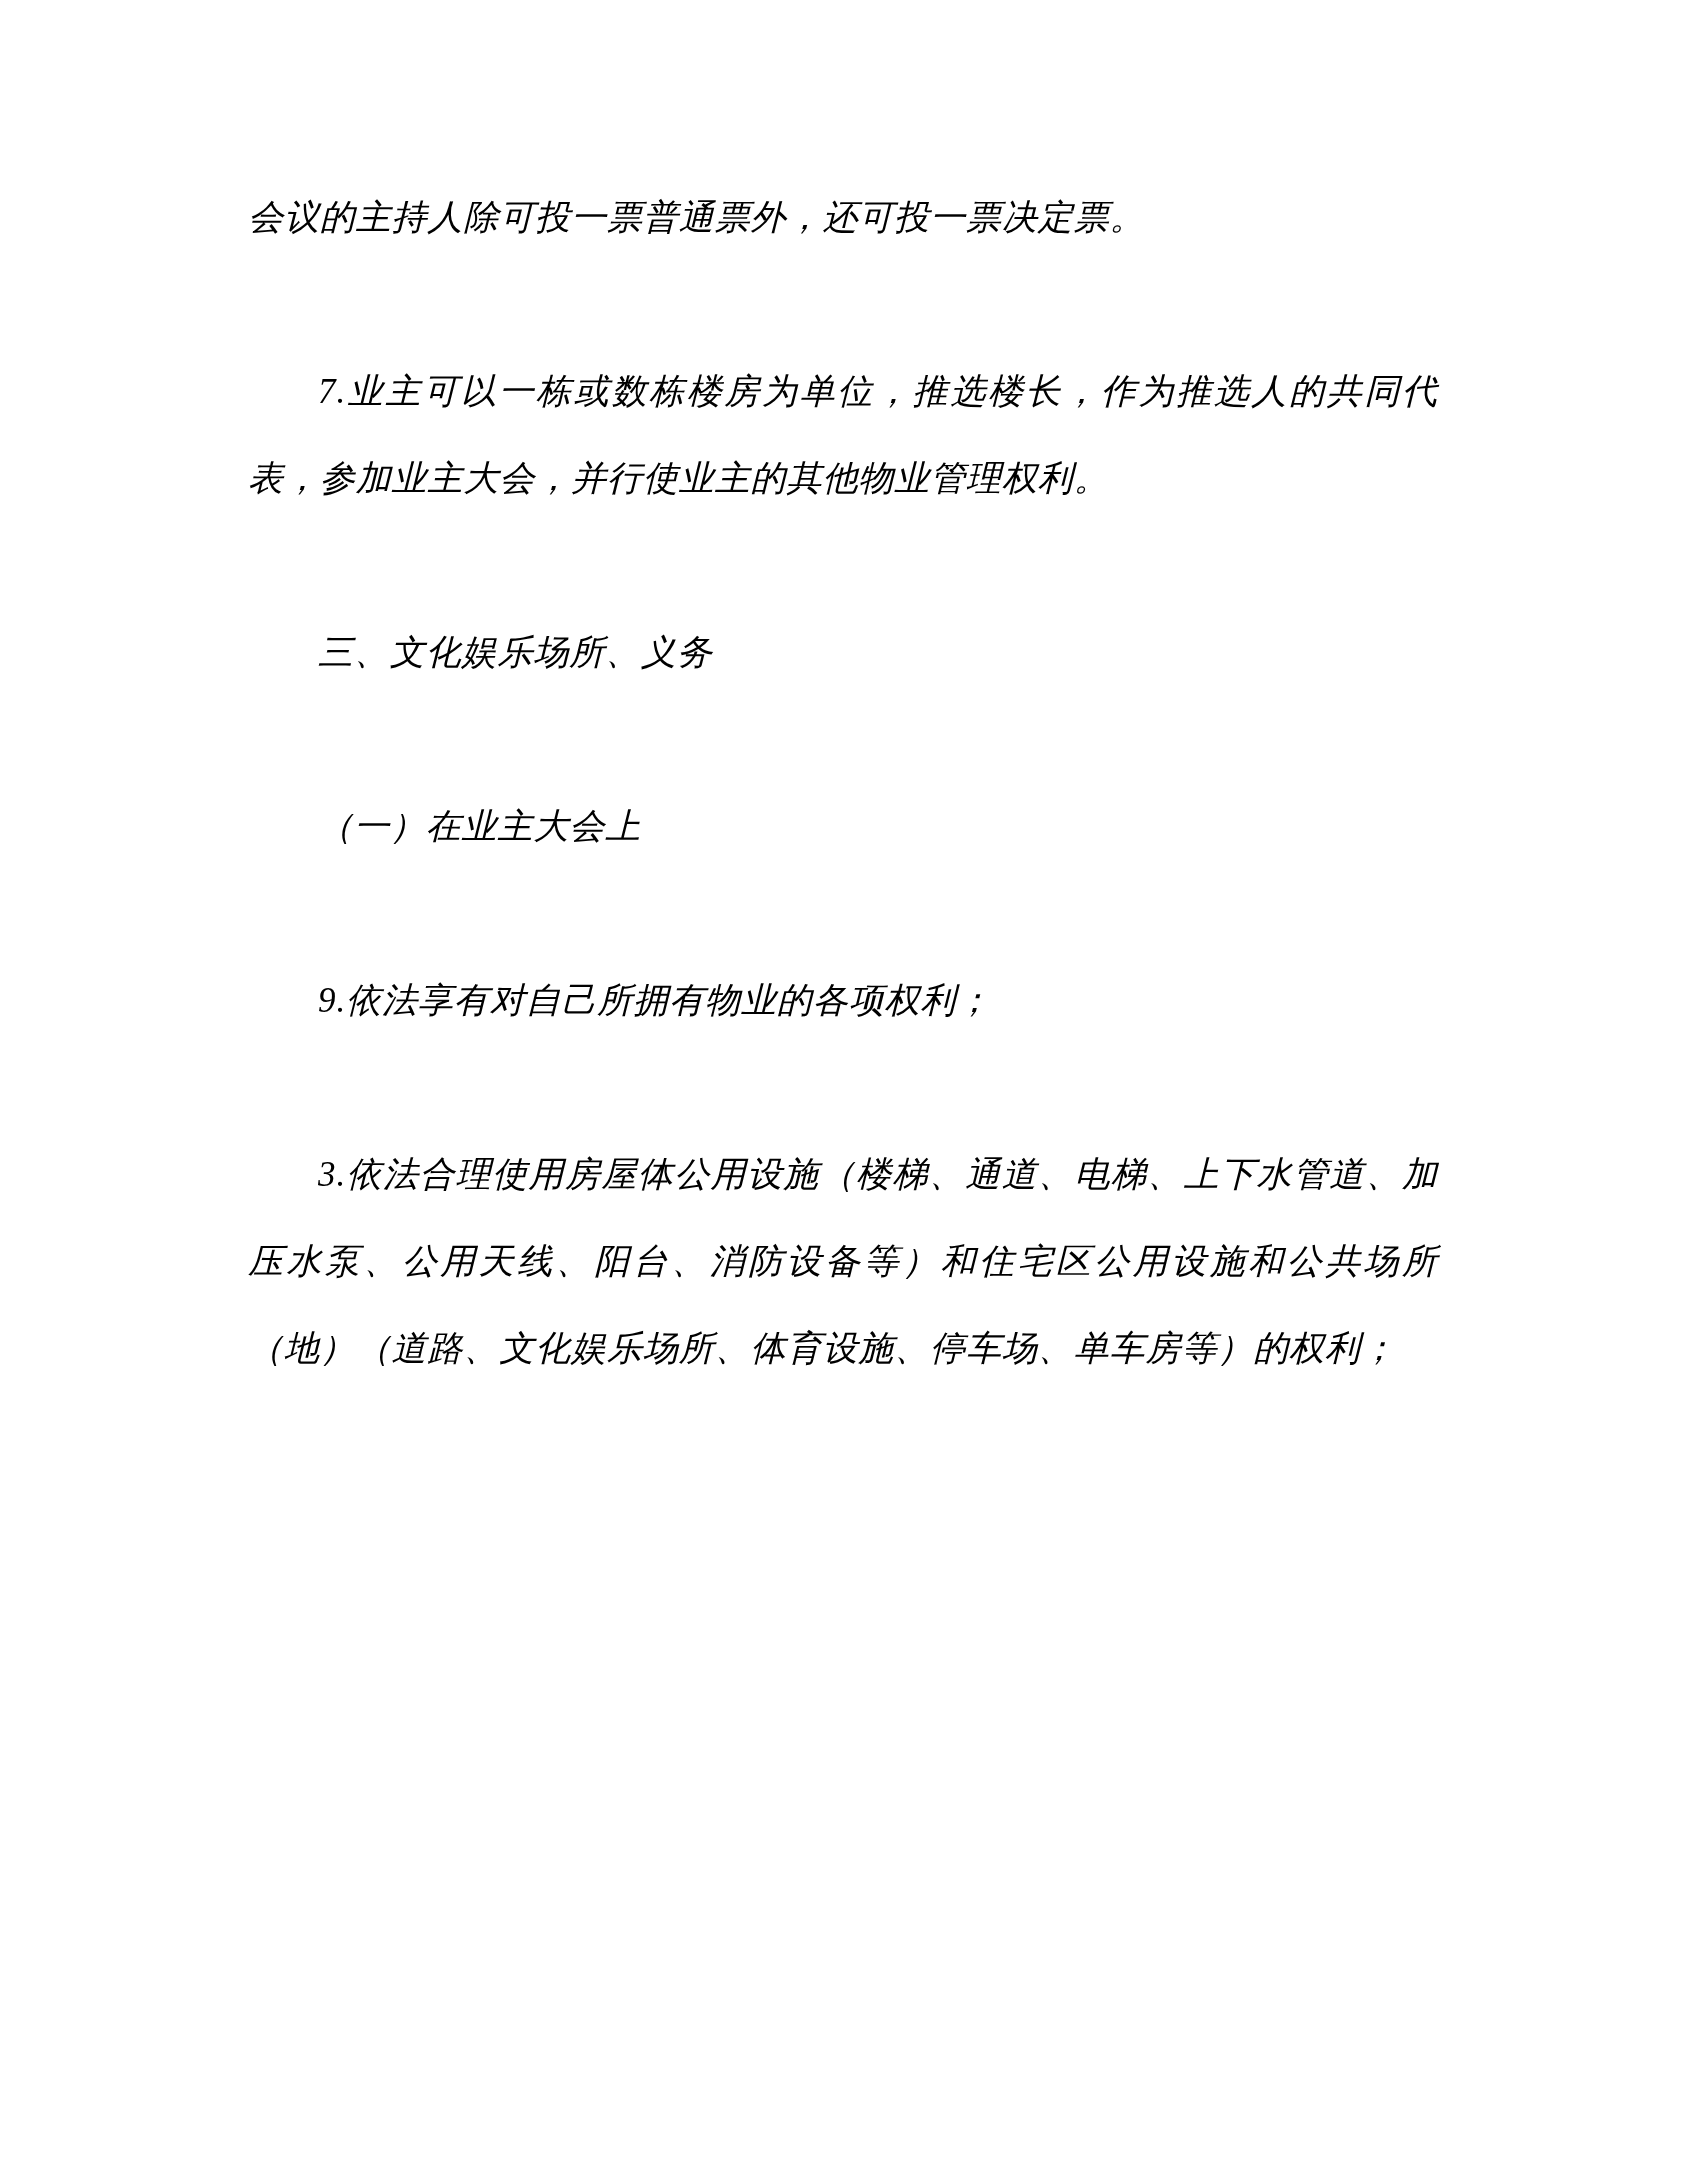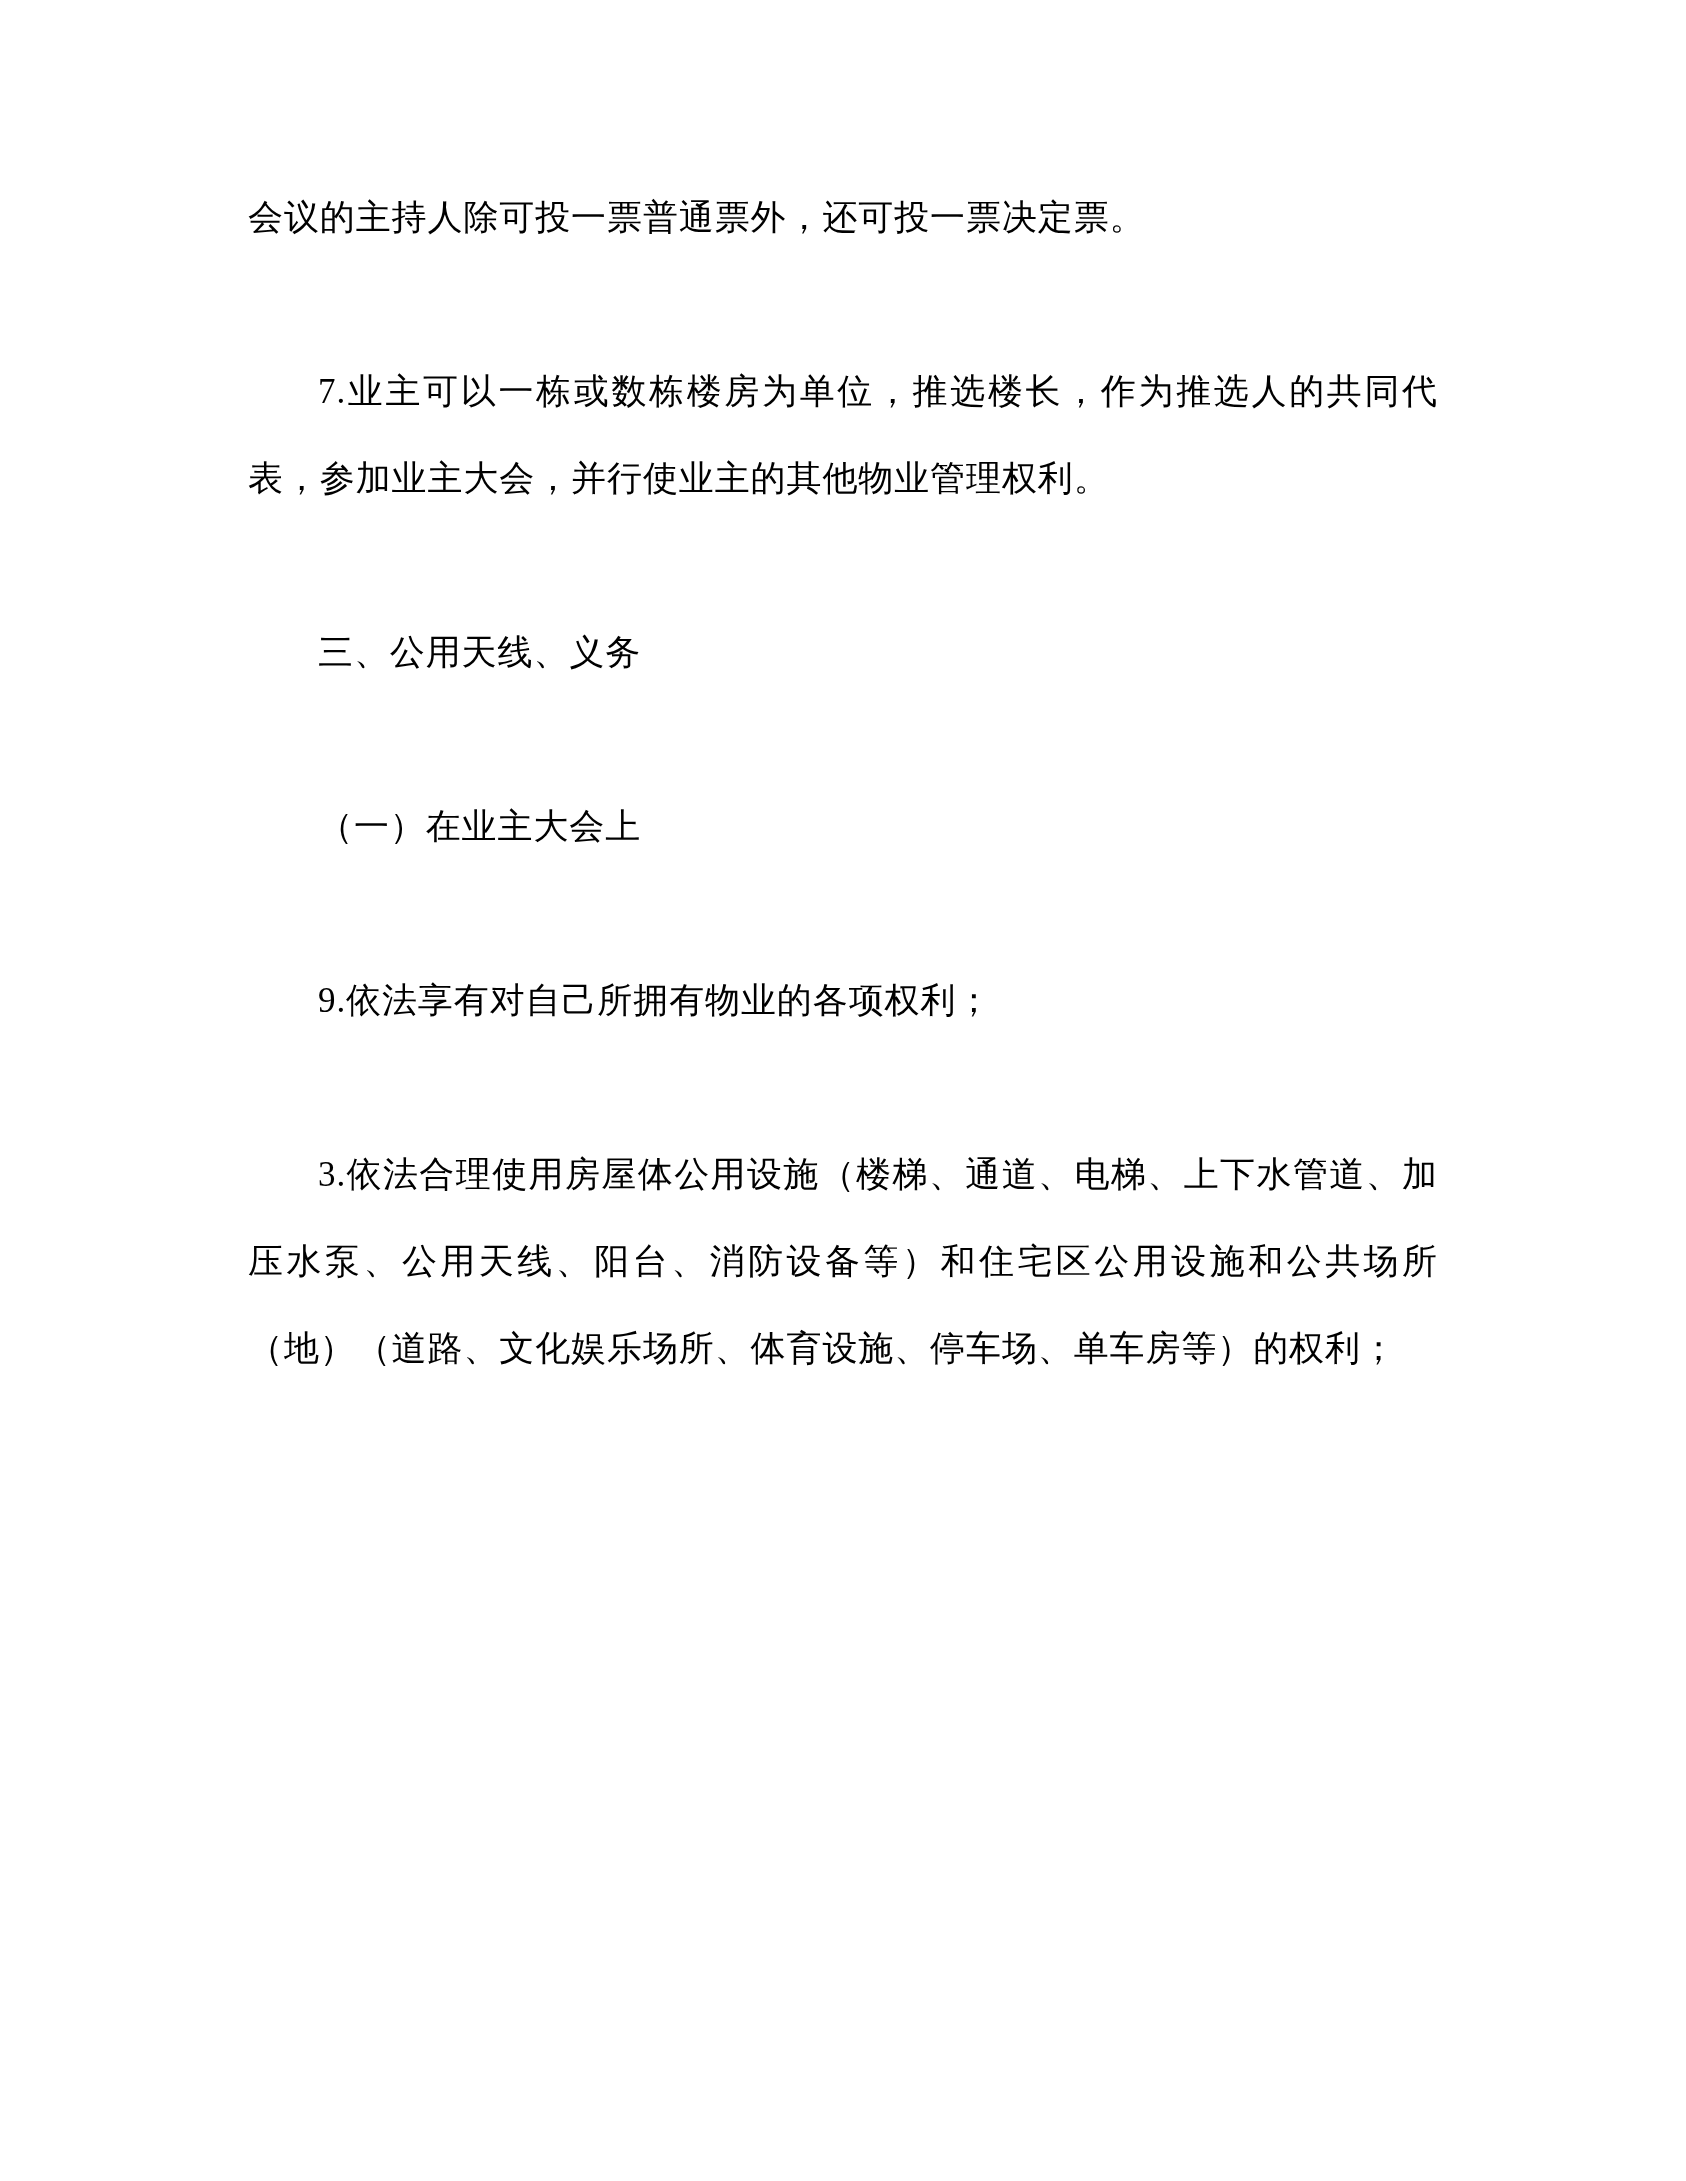--- a/index.html
+++ b/index.html
@@ -21,35 +21,36 @@
     padding: 174px 248px 0 248px;
   }
   .doc-body p {
     margin: 0 0 87px 0;
     padding: 0;
     font-size: 35px;
     line-height: 87px;
     color: #000000;
     text-align: justify;
     letter-spacing: 0.9px;
+    font-style: italic;
   }
   .doc-body p.indent {
     text-indent: 2em;
   }
   .doc-body p.no-indent {
     text-indent: 0;
   }
 </style>
 </head>
 <body>
 
 <div class="page">
   <div class="doc-body">
 
   <p class="no-indent">会议的主持人除可投一票普通票外，还可投一票决定票。</p>
       <p class="indent">7.业主可以一栋或数栋楼房为单位，推选楼长，作为推选人的共同代表，参加业主大会，并行使业主的其他物业管理权利。</p>
-      <p class="indent">三、公用天线、义务</p>
+      <p class="indent">三、文化娱乐场所、义务</p>
       <p class="indent">（一）在业主大会上</p>
       <p class="indent">9.依法享有对自己所拥有物业的各项权利；</p>
       <p class="indent">3.依法合理使用房屋体公用设施（楼梯、通道、电梯、上下水管道、加压水泵、公用天线、阳台、消防设备等）和住宅区公用设施和公共场所（地）（道路、文化娱乐场所、体育设施、停车场、单车房等）的权利；</p>
     </div>
 </div>
 
 
 </body></html>

